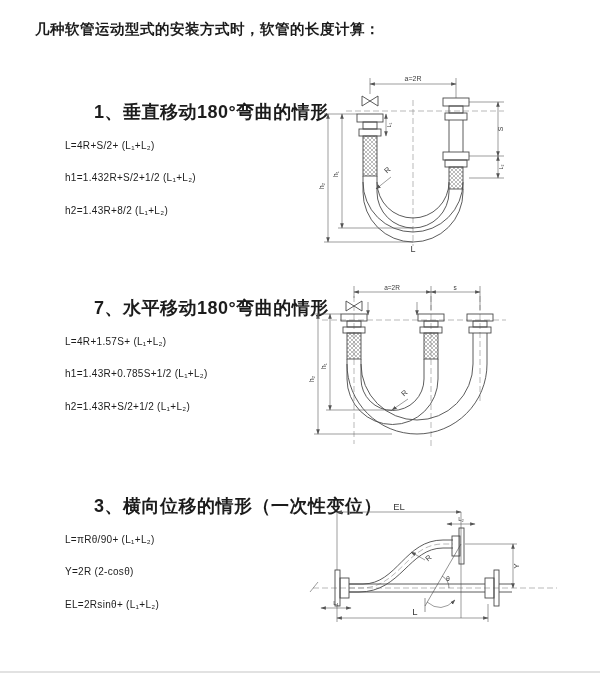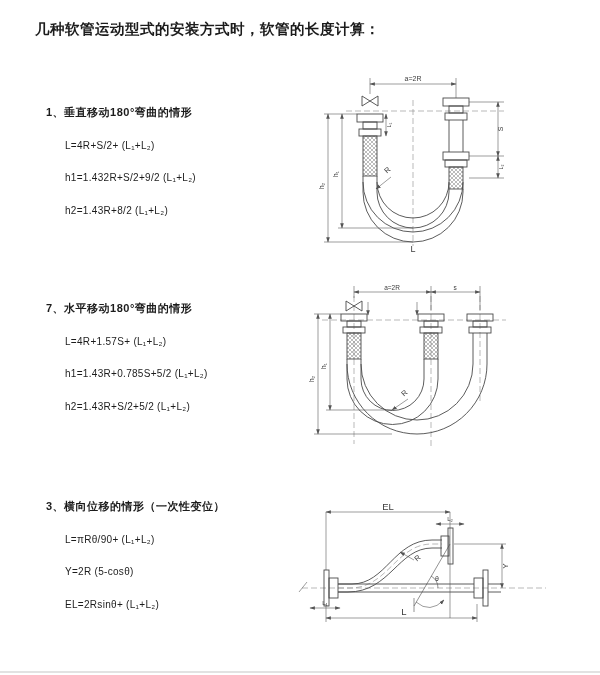--- a/index.html
+++ b/index.html
@@ -1,37 +1,37 @@
 <!DOCTYPE html>
 <html><head>
 <meta charset="utf-8">
 <style>
   html,body{margin:0;padding:0;background:#ffffff;}
   .page{position:relative;width:600px;height:675px;background:#fff;overflow:hidden;
         font-family:"Liberation Sans","DejaVu Sans",sans-serif;color:#1c1c1c;}
   .title{position:absolute;left:35px;top:20px;font-size:14.5px;font-weight:700;letter-spacing:.5px;}
   .section{position:absolute;left:46px;}
-  .sec-heading{font-size:11px;font-weight:700;letter-spacing:.5px;line-height:21px;}
+  .sec-heading{font-size:18px;font-weight:700;letter-spacing:.5px;line-height:21px;margin-left:48px;}
   .formula{font-size:10px;margin-left:19px;margin-top:11.5px;line-height:21px;letter-spacing:.3px;}
   .diagram{position:absolute;}
   .diagram svg{display:block;}
   svg text{font-family:"Liberation Sans","DejaVu Sans",sans-serif;fill:#3c3c3c;}
   .pgedge{position:absolute;left:0;right:0;bottom:2px;height:2px;background:#e2e2e2;}
 </style>
 </head>
 <body>
 
 <div class="page">
 
   <div class="title">几种软管运动型式的安装方式时，软管的长度计算：</div>
 
   <div class="section" style="top:102px;">
     <div class="sec-heading">1、垂直移动180°弯曲的情形</div>
     <div class="formula">L=4R+S/2+ (L₁+L₂)</div>
-    <div class="formula">h1=1.432R+S/2+9/2 (L₁+L₂)</div>
+    <div class="formula">h1=1.432R+S/2+1/2 (L₁+L₂)</div>
     <div class="formula">h2=1.43R+8/2 (L₁+L₂)</div>
   </div>
 
   <div class="diagram" style="left:312px;top:74px;">
     <svg width="218" height="180" viewBox="0 0 218 180">
       <defs>
         <pattern id="braid" patternUnits="userSpaceOnUse" width="4" height="4">
           <path d="M0,4 L4,0 M0,0 L4,4" stroke="#787878" stroke-width="0.5"></path>
         </pattern>
         <marker id="arr" viewBox="0 0 10 10" refX="9" refY="5" markerWidth="9" markerHeight="9" orient="auto-start-reverse">
@@ -87,22 +87,22 @@
         <text font-size="5.5" text-anchor="middle" transform="rotate(-90 79 51)" x="79" y="51">L₁</text>
         <text font-size="7.5" text-anchor="middle" transform="rotate(-42 77 98)" x="77" y="98">R</text>
         <text x="101" y="178" font-size="9" text-anchor="middle">L</text>
       </g>
     </svg>
   </div>
 
   <div class="section" style="top:298px;">
     <div class="sec-heading">7、水平移动180°弯曲的情形</div>
     <div class="formula">L=4R+1.57S+ (L₁+L₂)</div>
-    <div class="formula">h1=1.43R+0.785S+5/2 (L₁+L₂)</div>
-    <div class="formula">h2=1.43R+S/2+5/2 (L₁+L₂)</div>
+    <div class="formula">h1=1.43R+0.785S+1/2 (L₁+L₂)</div>
+    <div class="formula">h2=1.43R+S/2+1/2 (L₁+L₂)</div>
   </div>
 
   <div class="diagram" style="left:304px;top:284px;">
     <svg width="234" height="168" viewBox="0 0 234 168">
       <g stroke="#8a8a8a" stroke-width="0.6" stroke-dasharray="6 3" fill="none">
         <path d="M50,12 V160 M127,12 V162 M176,12 V118"></path>
         <path d="M18,36 H202"></path>
       </g>
       <g stroke="#5a5a5a" stroke-width="0.6" fill="none">
         <path d="M50,2 V14 M127,2 V26 M176,2 V26"></path>
@@ -146,25 +146,25 @@
         <text font-size="6.5" text-anchor="middle" transform="rotate(-90 22 82)" x="22" y="82">h₁</text>
         <text font-size="6.5" text-anchor="middle" transform="rotate(-90 10 95)" x="10" y="95">h₂</text>
         <text font-size="7.5" text-anchor="middle" transform="rotate(-42 102 111)" x="102" y="111">R</text>
       </g>
     </svg>
   </div>
 
   <div class="section" style="top:496px;">
     <div class="sec-heading">3、横向位移的情形（一次性变位）</div>
     <div class="formula">L=πRθ/90+ (L₁+L₂)</div>
-    <div class="formula">Y=2R (5-cosθ)</div>
+    <div class="formula">Y=2R (2-cosθ)</div>
     <div class="formula">EL=2Rsinθ+ (L₁+L₂)</div>
   </div>
 
-  <div class="diagram" style="left:296px;top:500px;">
+  <div class="diagram" style="left:307px;top:500px;">
     <svg width="256" height="150" viewBox="0 0 256 150">
       <g stroke="#8a8a8a" stroke-width="0.6" stroke-dasharray="6 3" fill="none">
         <path d="M6,88 H250"></path>
         <path d="M42,88 L54,88 C 92,88 100,44 136,44 L146,44"></path>
       </g>
       <g stroke="#5a5a5a" stroke-width="0.6" fill="none">
         <path d="M3,92 L11,82"></path>
         <path d="M30,12 V70 M30,104 V122 M154,12 V118 M181,104 V122"></path>
         <path d="M30,12 H154" marker-start="url(#arr)" marker-end="url(#arr)"></path>
         <path d="M140,24 H168" marker-start="url(#arr)" marker-end="url(#arr)"></path>

